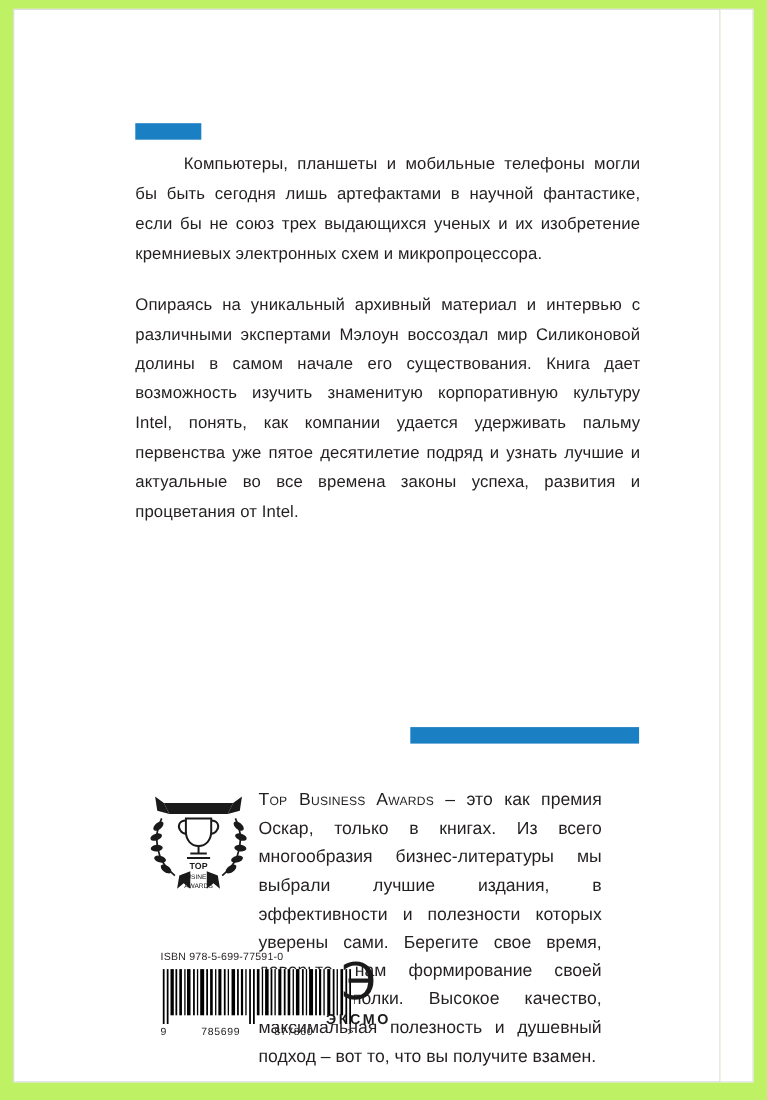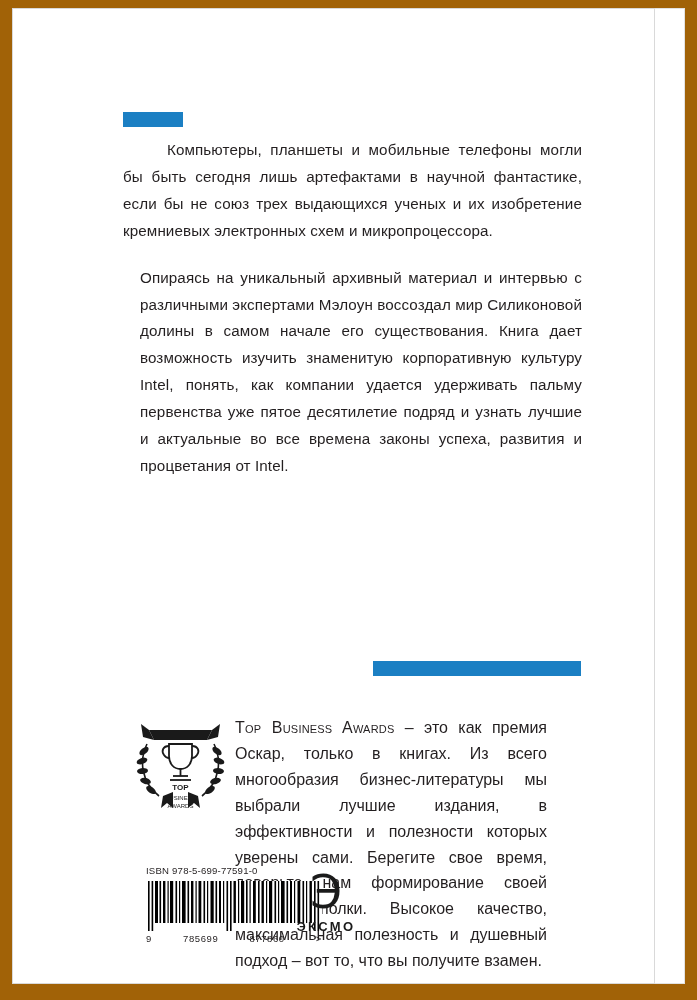--- a/index.html
+++ b/index.html
@@ -14,21 +14,21 @@
     font-family: "Liberation Sans", sans-serif;
     overflow: hidden;
   }
 
   
   .page {
     position: absolute;
     left: 0; top: 0;
     width: 697px;
     height: 1000px;
-    background: #a16207;
+    background: #bef264;
   }
   .cover {
     position: absolute;
     left: 12px;
     top: 8px;
     width: 643px;
     height: 976px;
     background: #ffffff;
     border: 1px solid #d9d9d9;
     box-sizing: border-box;
@@ -73,21 +73,21 @@
   }
   .blurb p {
     margin: 0 0 20px 0;
     font-size: 15.2px;
     line-height: 1.77;
     color: #231f20;
     text-align: justify;
     text-justify: inter-word;
     letter-spacing: 0.1px;
   }
-  .blurb p:last-child { margin-bottom: 0; margin-left: 17px; }
+  .blurb p:last-child { margin-bottom: 0; }
   .blurb p.first { text-indent: 44px; }
 
   
   .seal {
     position: absolute;
     left: 120px;
     top: 695px;
     width: 95px;
     height: 110px;
   }

